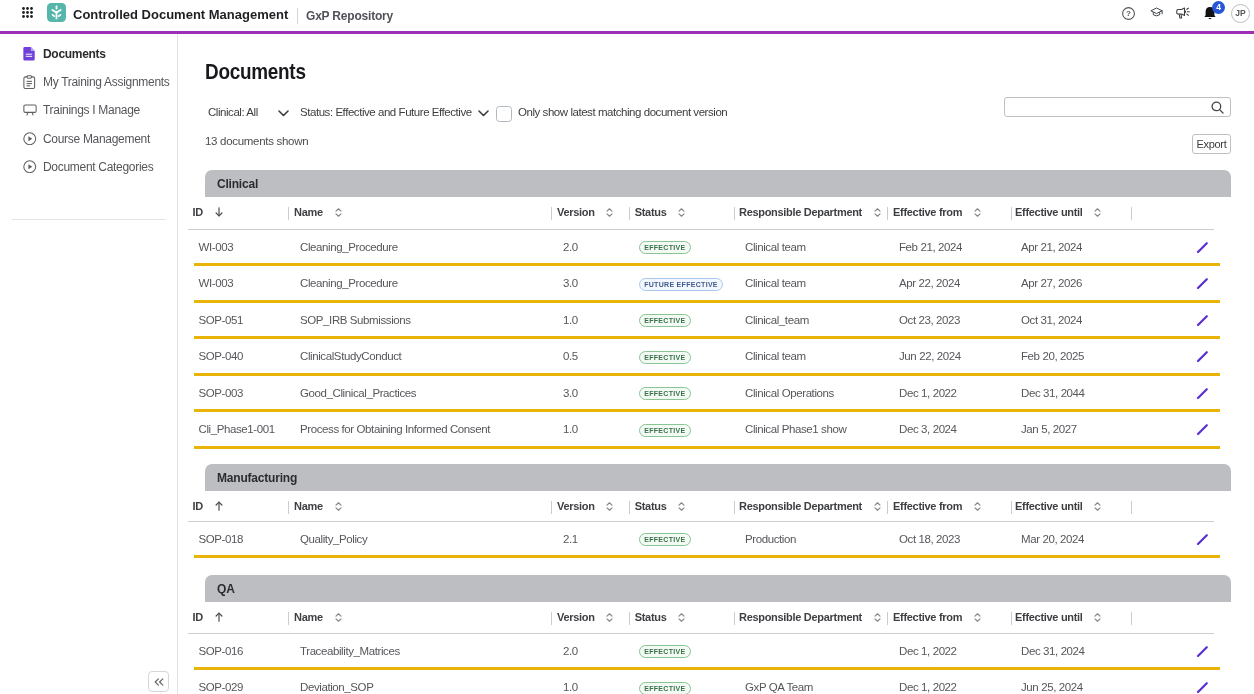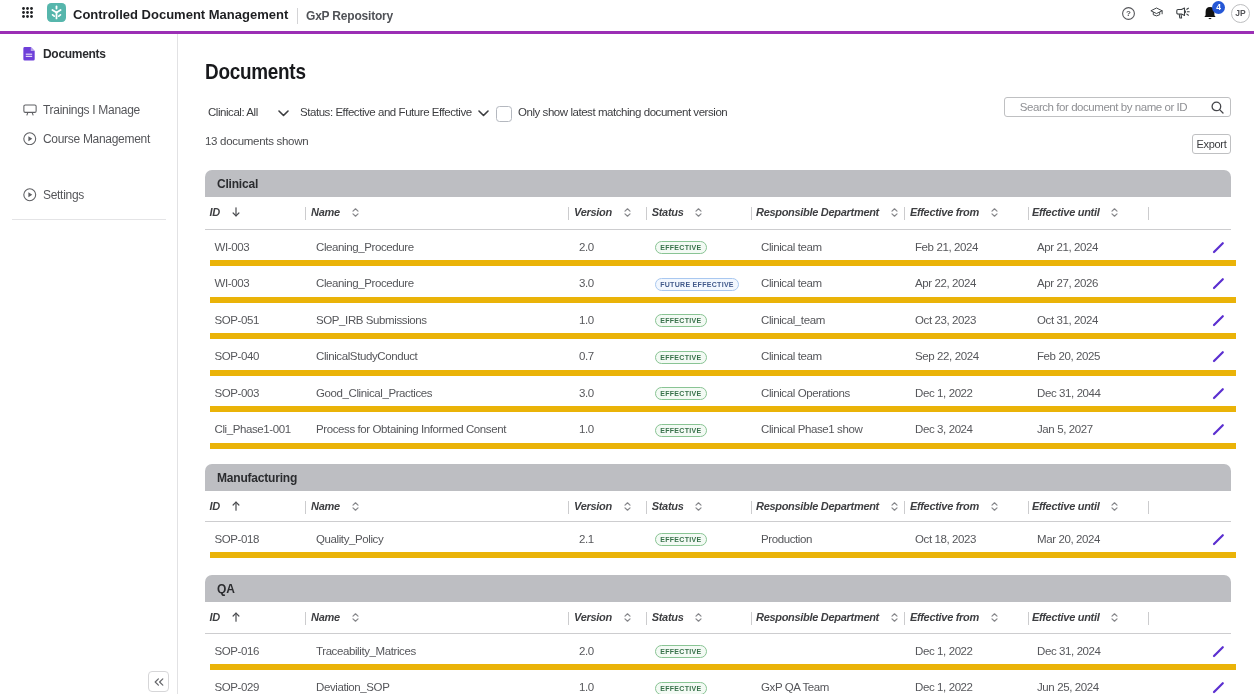--- a/index.html
+++ b/index.html
@@ -18,25 +18,25 @@
 #sdiv{position:absolute;left:12px;top:185px;width:154px;height:1px;background:#e4e4e6;}
 #collapse{position:absolute;left:148px;top:637px;width:21px;height:21px;border:1px solid #d6d6d8;border-radius:4px;color:#6a6b6f;font-size:12px;text-align:center;line-height:19px;}
 #h1{position:absolute;left:205px;top:60px;font-size:21.5px;font-weight:700;color:#18191c;letter-spacing:-.3px;transform:scaleX(.88);transform-origin:0 50%;}
 .f13{font-size:11.5px;letter-spacing:-.45px;color:#3c3d40;position:absolute;}
 #srch{position:absolute;left:1004px;top:97px;width:227px;height:20px;border:1px solid #bfc0c2;border-radius:3px;}
 #srch .ph{position:absolute;left:0;top:0;width:197px;height:18px;text-align:center;line-height:18px;font-size:11.5px;letter-spacing:-.45px;color:#8f9094;}
 #export{position:absolute;left:1192px;top:134px;width:39px;height:20px;border:1px solid #bfc0c2;border-radius:3px;font-size:11px;letter-spacing:-.3px;color:#3c3d40;text-align:center;line-height:18px;}
 #shown{position:absolute;left:205px;top:135px;font-size:11.5px;letter-spacing:-.3px;color:#4c4d50;}
 .band{position:absolute;left:205px;width:1026px;height:27px;background:#bdbec2;border-radius:7px 7px 0 0;}
 .band .t{position:absolute;left:12px;top:7px;font-size:12px;letter-spacing:-.2px;font-weight:700;color:#2b2c2f;}
-.hrow{position:absolute;left:205px;width:1026px;height:32px;font-style:italic;}
+.hrow{position:absolute;left:188px;width:1026px;height:32px;}
 .hrow .c{position:absolute;top:9px;font-size:11px;letter-spacing:-.3px;font-weight:700;color:#3e3f42;white-space:nowrap;}
 .hrow .bar{position:absolute;top:10px;width:1px;height:13px;background:#ccccce;}
 .hrow .bb{position:absolute;left:0;bottom:0;width:1026px;height:1px;background:#cdcdcf;}
-.row{position:absolute;left:210px;width:1026px;height:36.5px;border-bottom:6px solid #eab308;}
+.row{position:absolute;left:194px;width:1026px;height:36.5px;border-bottom:3px solid #eab308;}
 .row .c{position:absolute;top:11px;font-size:11.5px;letter-spacing:-.4px;color:#56575b;white-space:nowrap;}
 .badge{position:absolute;top:11.5px;height:13px;line-height:12px;border-radius:7px;padding:0 4.5px;font-size:7px;font-weight:700;letter-spacing:.3px;}
 .bg{border:1px solid #89c494;background:#f3faf4;color:#38714a;}
 .bb2{border:1px solid #a9c8f0;background:#f2f7fe;color:#41598a;}
 .pencil{position:absolute;left:1002px;top:11px;}
 svg{display:block;}
 .sorti{margin-left:9px;vertical-align:-1px;display:inline-block;}
 </style></head><body>
 
 <div id="hdr">
@@ -102,43 +102,55 @@
       <svg width="13" height="14" viewBox="0 0 15 16">
         <path fill="#6e3fd9" d="M2 0 h7 l4.5 4.5 V14 a1.6 1.6 0 0 1 -1.6 1.6 H2 A1.6 1.6 0 0 1 .4 14 V1.6 A1.6 1.6 0 0 1 2 0 Z"></path>
         <path fill="#b9a3ec" d="M9 0 l4.5 4.5 H9 Z"></path>
         <g stroke="#fff" stroke-width="1.1">
           <line x1="3.2" y1="8.2" x2="10.6" y2="8.2"></line>
           <line x1="3.2" y1="10.7" x2="10.6" y2="10.7"></line>
         </g>
       </svg>
       <span class="t act">Documents</span>
     </div>
+<div class="nav" style="top:33.5px">
+      <svg width="12.5" height="14.5" viewBox="0 0 14 16">
+        <g fill="none" stroke="#5f6064" stroke-width="1.2">
+          <rect x="1" y="2" width="12" height="13" rx="1.6"></rect>
+          <rect x="4.5" y="0.7" width="5" height="2.8" rx="1" fill="#fff"></rect>
+          <line x1="4" y1="7" x2="10" y2="7"></line>
+          <line x1="4" y1="9.5" x2="10" y2="9.5"></line>
+          <line x1="4" y1="12" x2="8" y2="12"></line>
+        </g>
+      </svg>
+      <span class="t">My Training Assignments</span>
+    </div>
 <div class="nav" style="top:90.5px">
       <svg width="13.5" height="13.5" viewBox="0 0 15 15">
         <circle cx="7.5" cy="7.5" r="6.6" fill="none" stroke="#5f6064" stroke-width="1.2"></circle>
         <path d="M6 4.7 L10.3 7.5 L6 10.3 Z" fill="#5f6064"></path>
       </svg>
       <span class="t">Course Management</span>
     </div>
 <div class="nav" style="top:61.5px">
       <svg width="14" height="13.5" viewBox="0 0 16 15">
         <g fill="none" stroke="#5f6064" stroke-width="1.2" stroke-linecap="round">
           <rect x="1" y="2" width="14" height="8.5" rx="1.6"></rect>
           <line x1="4.5" y1="13.5" x2="5.5" y2="10.8"></line>
           <line x1="11.5" y1="13.5" x2="10.5" y2="10.8"></line>
         </g>
       </svg>
       <span class="t">Trainings I Manage</span>
     </div>
-<div class="nav" style="top:147px">
+<div class="nav" style="top:118.5px">
       <svg width="13.5" height="13.5" viewBox="0 0 15 15">
         <circle cx="7.5" cy="7.5" r="6.6" fill="none" stroke="#5f6064" stroke-width="1.2"></circle>
         <path d="M6 4.7 L10.3 7.5 L6 10.3 Z" fill="#5f6064"></path>
       </svg>
-      <span class="t">Settings</span>
+      <span class="t">Document Categories</span>
     </div>
 <div id="sdiv"></div>
 <div id="collapse">
       <svg style="margin:6px 0 0 5px" width="10" height="8" viewBox="0 0 10 8">
         <g fill="none" stroke="#65666a" stroke-width="1.2" stroke-linecap="round" stroke-linejoin="round">
           <polyline points="4.4,0.8 1.2,4 4.4,7.2"></polyline>
           <polyline points="8.8,0.8 5.6,4 8.8,7.2"></polyline>
         </g>
       </svg>
     </div>
@@ -148,21 +160,20 @@
 <svg class="abs" style="left:278px;top:110px" width="11" height="7" viewBox="0 0 11 7">
     <polyline points="1,1 5.5,5.5 10,1" fill="none" stroke="#3c3d40" stroke-width="1.6" stroke-linecap="round" stroke-linejoin="round"></polyline>
   </svg>
 <div class="f13" style="left:300px;top:106px">Status: Effective and Future Effective</div>
 <svg class="abs" style="left:478px;top:110px" width="11" height="7" viewBox="0 0 11 7">
     <polyline points="1,1 5.5,5.5 10,1" fill="none" stroke="#3c3d40" stroke-width="1.6" stroke-linecap="round" stroke-linejoin="round"></polyline>
   </svg>
 <div class="abs" style="left:496px;top:106px;width:16px;height:16px;border:1.5px solid #b4b8bf;border-radius:3.5px;"></div>
 <div class="f13" style="left:518px;top:106px">Only show latest matching document version</div>
 <div id="srch">
-    <div class="ph">Search for document by name or ID</div>
 <svg class="abs" style="left:206px;top:3px" width="13" height="13" viewBox="0 0 13 13">
       <circle cx="5.4" cy="5.4" r="4.3" fill="none" stroke="#45464a" stroke-width="1.3"></circle>
       <line x1="8.6" y1="8.6" x2="12" y2="12" stroke="#45464a" stroke-width="1.3" stroke-linecap="round"></line>
     </svg>
   </div>
 <div id="shown">13 documents shown</div>
 <div id="export">Export</div>
 <div class="band" style="top:170px">
     <div class="t">Clinical</div>
   </div>
@@ -250,24 +261,24 @@
     <div class="c" style="left:551px">Clinical_team</div>
     <div class="c" style="left:705px">Oct 23, 2023</div>
     <div class="c" style="left:827px">Oct 31, 2024</div>
     <svg class="pencil" width="13" height="13" viewBox="0 0 13 13">
       <line x1="2" y1="11" x2="10.8" y2="2.2" stroke="#5b2fd0" stroke-width="2.2" stroke-linecap="round"></line>
     </svg>
   </div>
 <div class="row" style="top:339.0px">
     <div class="c" style="left:4.5px">SOP-040</div>
     <div class="c" style="left:106px">ClinicalStudyConduct</div>
-    <div class="c" style="left:369px">0.7</div>
+    <div class="c" style="left:369px">0.5</div>
     <div class="badge bg" style="left:444.7px">EFFECTIVE</div>
     <div class="c" style="left:551px">Clinical team</div>
-    <div class="c" style="left:705px">Sep 22, 2024</div>
+    <div class="c" style="left:705px">Jun 22, 2024</div>
     <div class="c" style="left:827px">Feb 20, 2025</div>
     <svg class="pencil" width="13" height="13" viewBox="0 0 13 13">
       <line x1="2" y1="11" x2="10.8" y2="2.2" stroke="#5b2fd0" stroke-width="2.2" stroke-linecap="round"></line>
     </svg>
   </div>
 <div class="row" style="top:375.5px">
     <div class="c" style="left:4.5px">SOP-003</div>
     <div class="c" style="left:106px">Good_Clinical_Practices</div>
     <div class="c" style="left:369px">3.0</div>
     <div class="badge bg" style="left:444.7px">EFFECTIVE</div>

